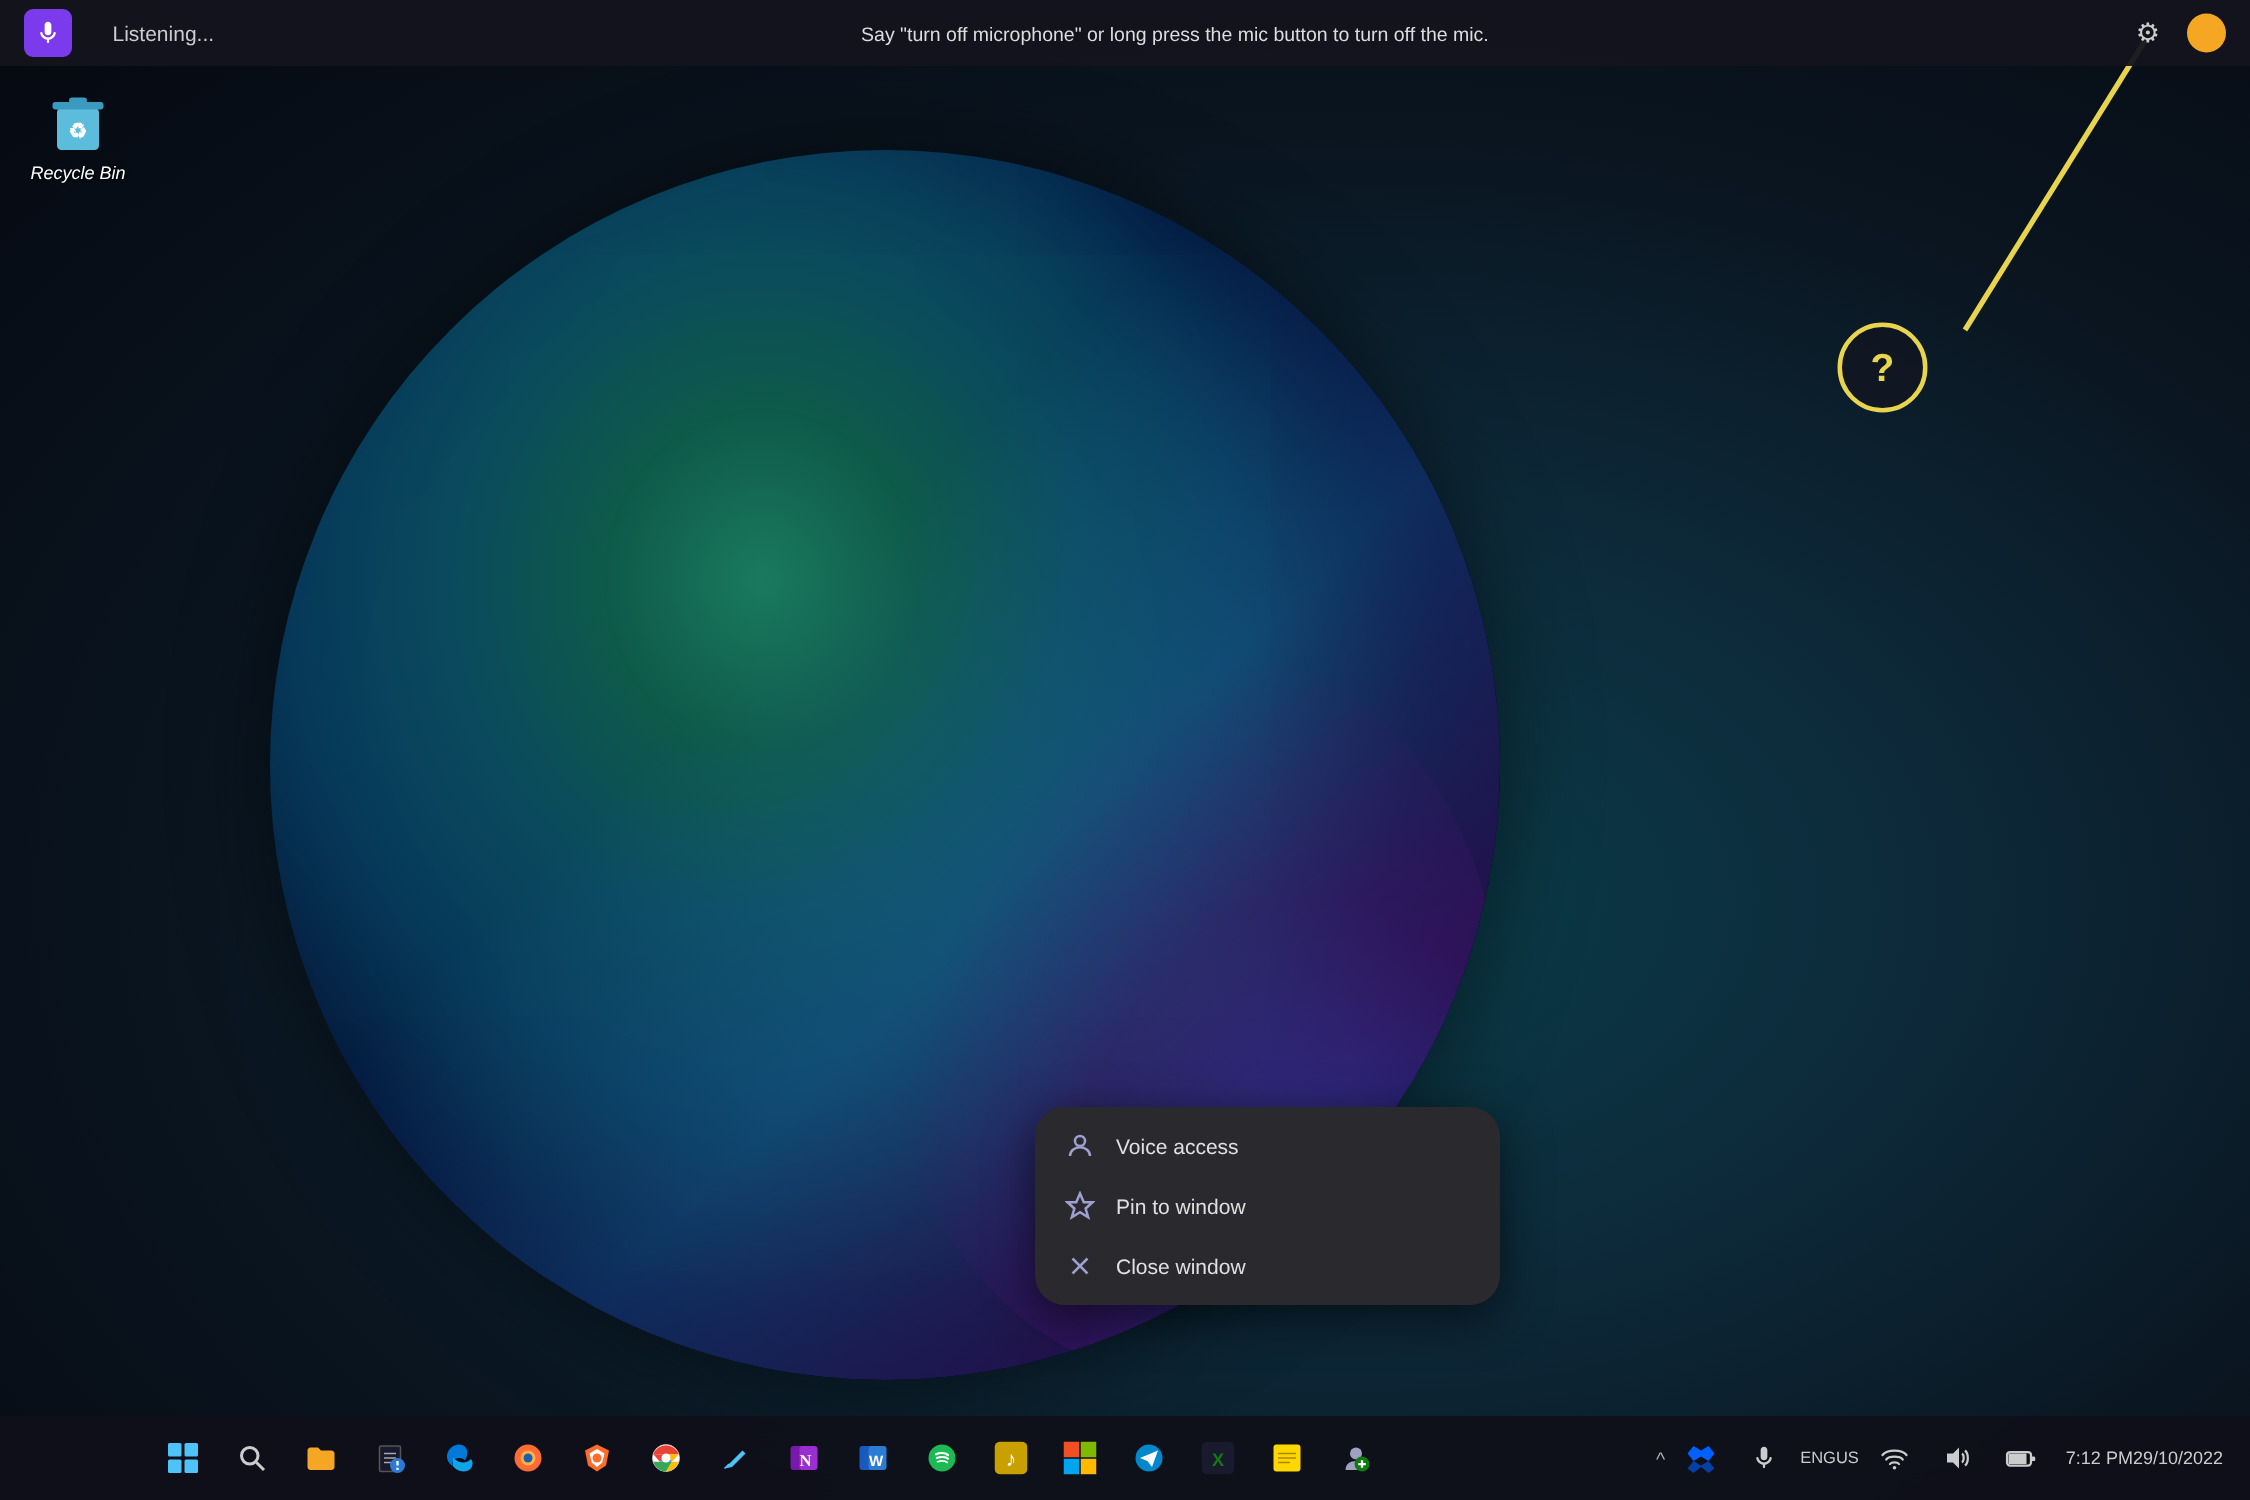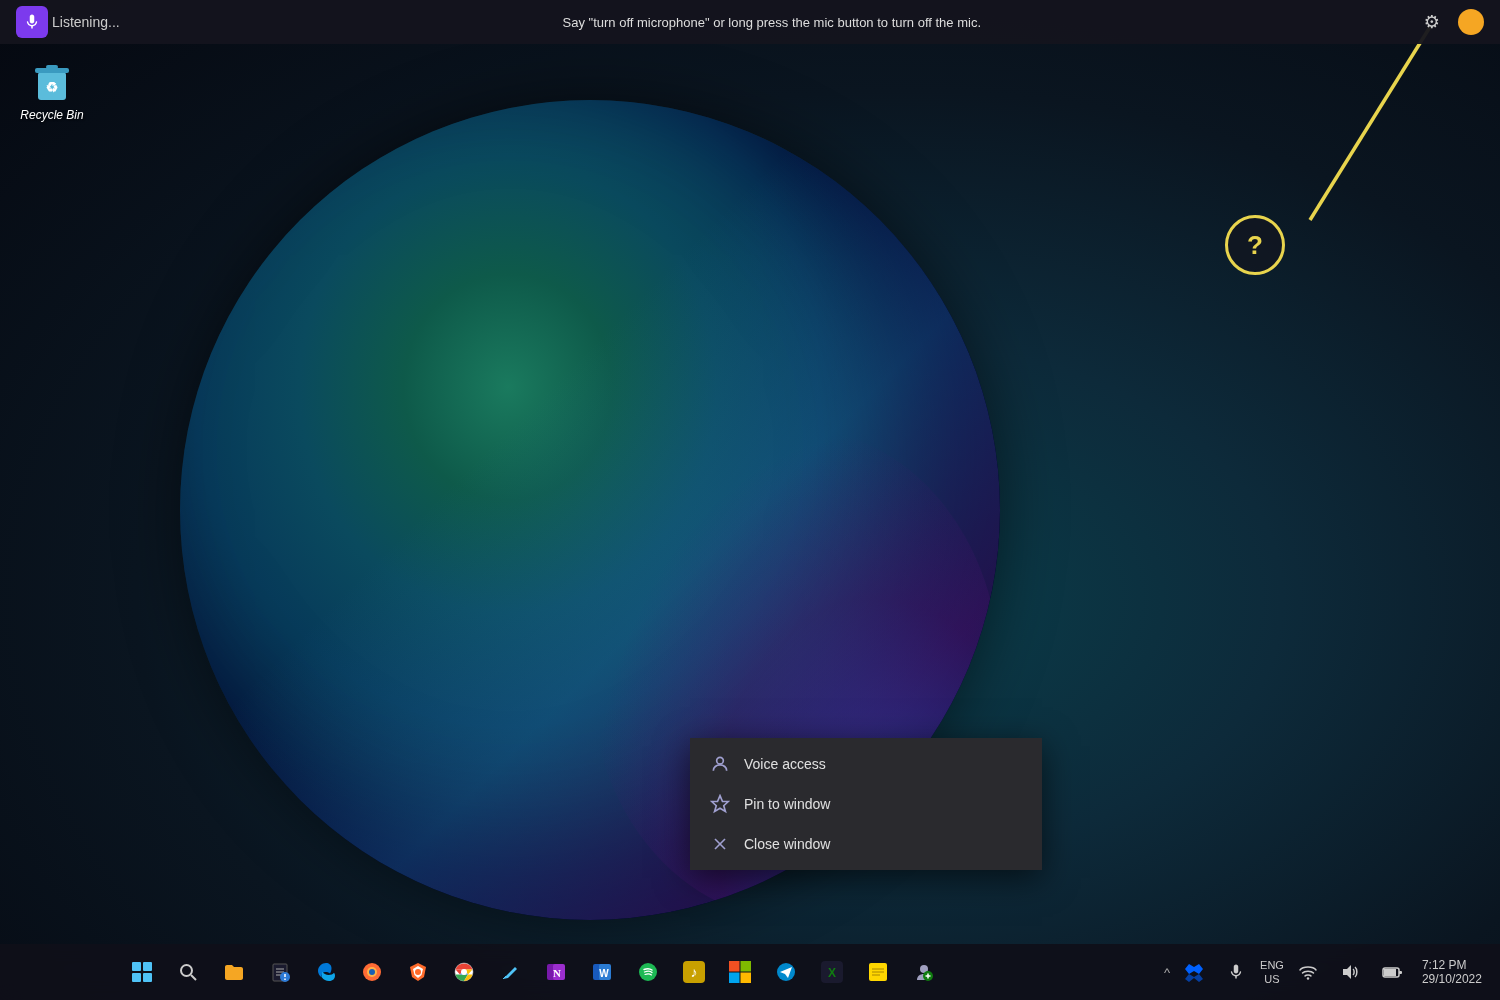--- a/index.html
+++ b/index.html
@@ -59,21 +59,21 @@
       position: absolute;
       top: 0;
       left: 0;
       right: 0;
       height: 44px;
       background: rgba(20, 20, 30, 0.95);
       display: flex;
       align-items: center;
       padding: 0 16px;
       z-index: 100;
-      gap: 4px;
+      gap: 27px;
     }
 
     #mic-button {
       width: 32px;
       height: 32px;
       background: #7c3aed;
       border-radius: 6px;
       display: flex;
       align-items: center;
       justify-content: center;
@@ -162,23 +162,23 @@
       text-shadow: 1px 1px 2px rgba(0,0,0,0.8);
       line-height: 1.3;
       font-style: italic;
     }
 
     
     #context-menu {
       position: absolute;
       bottom: 130px;
       left: 690px;
-      width: 352px;
+      width: 310px;
       background: #2a2a2e;
-      border-radius: 0;
+      border-radius: 20px;
       padding: 6px 0;
       z-index: 200;
       box-shadow: 0 8px 32px rgba(0,0,0,0.6);
     }
 
     .menu-item {
       display: flex;
       align-items: center;
       padding: 10px 20px;
       gap: 14px;
@@ -228,22 +228,22 @@
 
     #taskbar-right {
       margin-left: auto;
       display: flex;
       align-items: center;
       gap: 6px;
     }
 
     #clock {
       display: flex;
-      flex-direction: column;
-      align-items: flex-start;
+      flex-direction: row;
+      align-items: center;
       color: #ccc;
       font-size: 12px;
       cursor: pointer;
       padding: 2px 6px;
       border-radius: 4px;
       min-width: 70px;
     }
 
     #taskbar-center {
       display: flex;
@@ -251,21 +251,21 @@
       gap: 2px;
       margin: 0 auto;
     }
 
     
     .va-icon { color: #a0a0d0; font-size: 16px; }
 
     
     #lang-indicator {
       display: flex;
-      flex-direction: column;
+      flex-direction: row;
       align-items: center;
       color: #ccc;
       font-size: 11px;
       line-height: 1.3;
       cursor: pointer;
     }
 
     
     #toolbar-right {
       display: flex;

